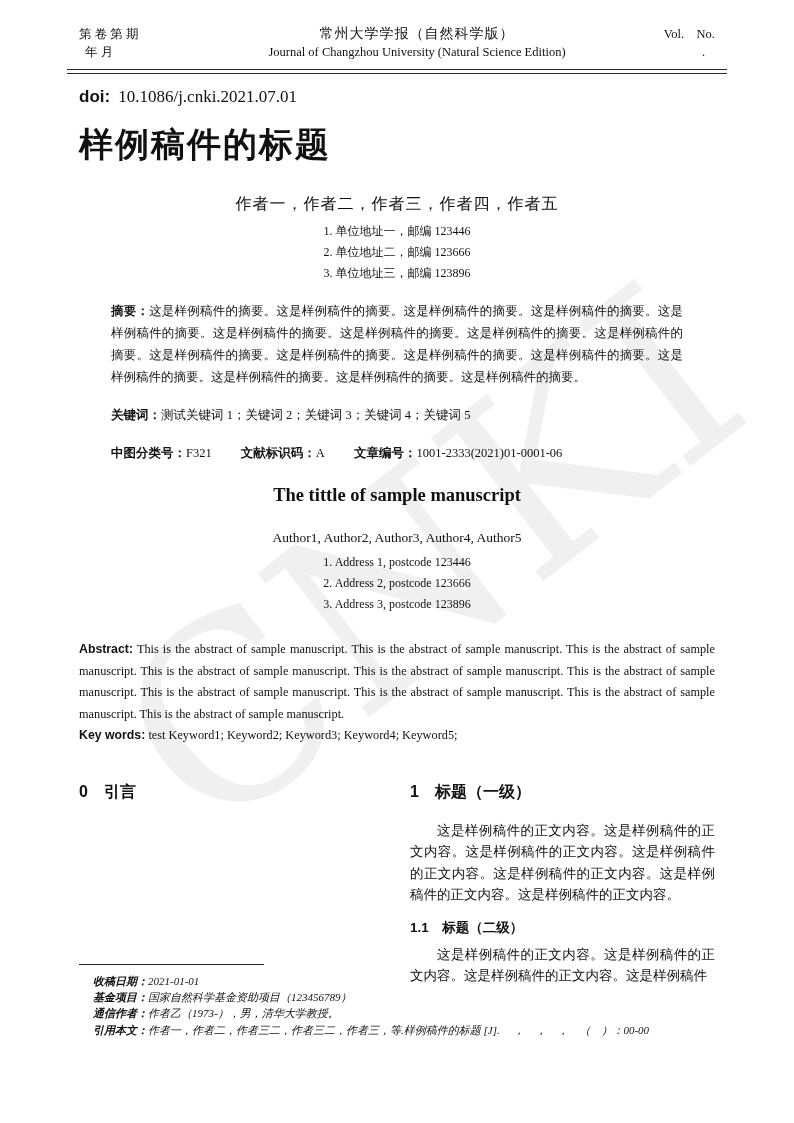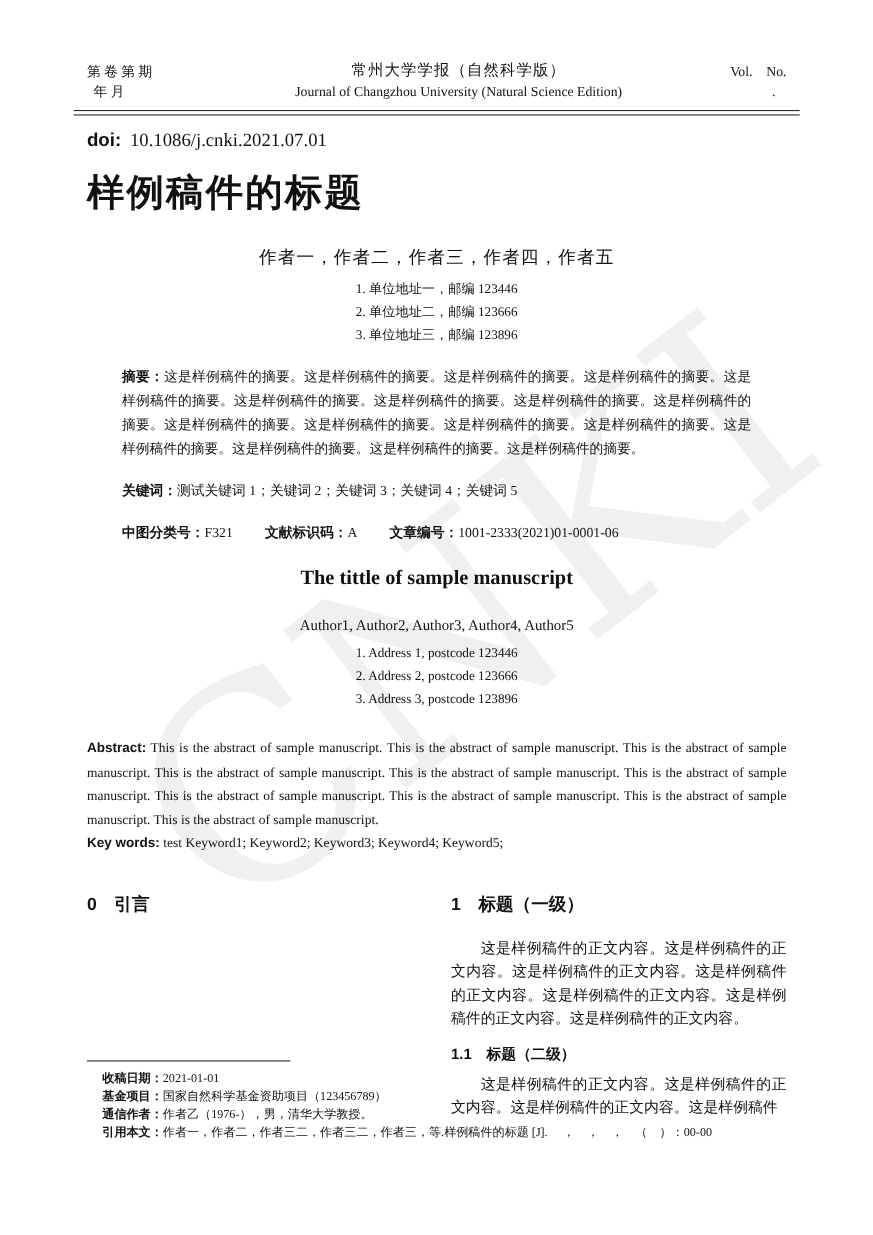--- a/index.html
+++ b/index.html
@@ -17,21 +17,21 @@
     left:430px;top:560px;
     transform:translate(-50%,-50%) rotate(-38deg);
     font-family:"DejaVu Serif",serif;
     font-size:250px;
     color:#f0f0f0;
     white-space:nowrap;
     z-index:0;
     letter-spacing:0px;
     user-select:none;
   }
-  .content{position:relative;z-index:1;padding:56px 79px 0 79px;}
+  .content{position:relative;z-index:1;padding:25px 79px 0 79px;}
   
   .jheader{display:flex;align-items:flex-start;font-size:12.5px;line-height:18px;}
   .hdr-left{width:150px;}
   .hdr-left .l2{padding-left:6px;}
   .hdr-center{flex:1;text-align:center;}
   .hdr-center .cn{font-size:14px;letter-spacing:1px;}
   .hdr-center .en{font-size:12.5px;}
   .hdr-right{width:110px;text-align:right;}
   .hdr-right .dot{padding-right:10px;}
   .double-rule{height:3px;border-top:1.5px solid #2b2b2b;border-bottom:1.5px solid #2b2b2b;margin:8px -12px 0 -12px;}
@@ -55,21 +55,21 @@
   .abs-en{margin-top:24px;font-size:12.3px;line-height:21.5px;text-align:justify;}
   .abs-en p{margin:0;}
   
   .columns{display:flex;gap:26px;margin-top:34px;}
   .col{width:305px;}
   .sec-h1{margin:0;font-size:16px;line-height:22px;font-weight:700;font-family:"Liberation Sans",sans-serif;}
   .sec-h2{margin:12px 0 6px 0;font-size:13.5px;line-height:20px;font-weight:700;font-family:"Liberation Sans",sans-serif;}
   .body-p{margin:17px 0 0 0;font-size:13.5px;line-height:21.5px;text-align:justify;text-indent:2em;}
   .body-p.tight{margin-top:6px;}
   
-  .footnotes{position:absolute;left:79px;right:79px;top:964px;z-index:1;}
+  .footnotes{position:absolute;left:79px;right:79px;top:964px;z-index:1;font-style:italic;}
   .fn-rule{width:185px;border-top:1.3px solid #222;margin-bottom:8px;}
   .fn-line{padding-left:14px;font-size:11px;line-height:16.2px;}
   .fn-line .lbl{font-size:11px;}
 </style>
 </head>
 <body>
 
 <div class="page">
 
   <div class="watermark">CNKI</div>
@@ -143,17 +143,17 @@
         <p class="body-p tight">这是样例稿件的正文内容。这是样例稿件的正文内容。这是样例稿件的正文内容。这是样例稿件</p>
       </div>
     </div>
 
   </div>
 
   <div class="footnotes">
     <div class="fn-rule"></div>
     <div class="fn-line"><span class="lbl">收稿日期：</span><span>2021-01-01</span></div>
     <div class="fn-line"><span class="lbl">基金项目：</span><span>国家自然科学基金资助项目（123456789）</span></div>
-    <div class="fn-line"><span class="lbl">通信作者：</span><span>作者乙（1976-），男，清华大学教授。</span></div>
+    <div class="fn-line"><span class="lbl">通信作者：</span><span>作者乙（1973-），男，清华大学教授。</span></div>
     <div class="fn-line"><span class="lbl">引用本文：</span><span>作者一，作者二，作者三二，作者三二，作者三，等.样例稿件的标题 [J]. 　，　，　，　（　）：00-00</span></div>
   </div>
 
 </div>
 
 </body></html>

